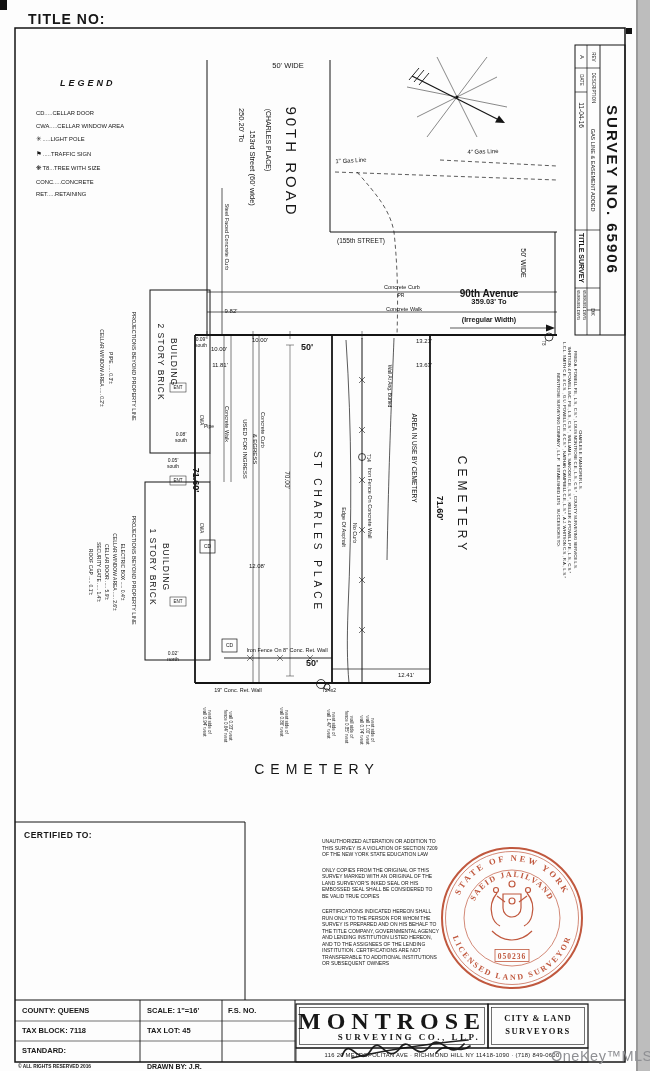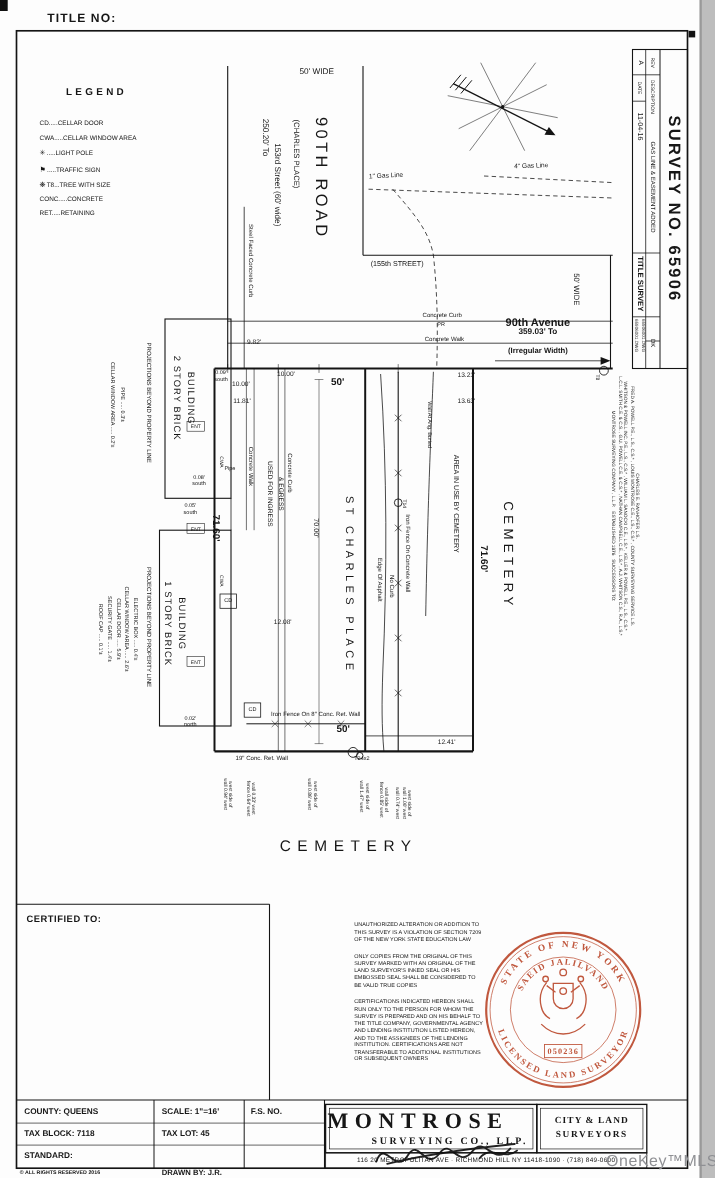--- a/index.html
+++ b/index.html
@@ -4,39 +4,39 @@
 <style>
   * { margin:0; padding:0; box-sizing:border-box; }
   :root { --seal-color:#c0583e; --ink:#161616; --watermark-color:#8f9094; }
   html,body { width:650px; height:1071px; }
   body { position:relative; overflow:hidden; background:#fdfdfd;
          font-family:"Liberation Sans", sans-serif; color:var(--ink); }
   .linework { position:absolute; left:0; top:0; z-index:1; }
   .sig-layer { position:absolute; left:0; top:0; z-index:15; pointer-events:none; }
   .labels { position:absolute; inset:0; z-index:5; }
   .lbl { position:absolute; white-space:pre; line-height:1.18; text-align:center; color:var(--ink); }
-  .title-no { position:absolute; left:43px; top:11px; font-size:11px; font-weight:bold; letter-spacing:1px; z-index:6; }
+  .title-no { position:absolute; left:28px; top:11px; font-size:14px; font-weight:bold; letter-spacing:1px; z-index:6; }
   .legend { position:absolute; left:36px; top:78px; width:150px; z-index:6; }
-  .legend-title { font-size:9px; font-weight:bold; letter-spacing:3px; margin:0 0 22px 24px; }
+  .legend-title { font-size:9px; font-weight:bold; letter-spacing:3px; margin:0 0 22px 24px;font-style:italic; }
   .legend-item { font-size:5.8px; margin-bottom:6.5px; white-space:nowrap; }
   .legend-icon { display:inline-block; margin-right:1px; font-size:6.5px; }
   .certified { position:absolute; left:24px; top:830px; font-size:8.5px; font-weight:bold; letter-spacing:.5px; z-index:6; }
   .notes { position:absolute; left:322px; top:838px; width:118px; z-index:6; }
   .note-par { font-size:5px; line-height:1.3; margin-bottom:9px; text-transform:uppercase; }
   .f { position:absolute; font-weight:bold; z-index:6; }
   .county   { left:22px;  top:1006px; font-size:7.5px; }
   .taxblock { left:22px;  top:1026px; font-size:7.5px; }
   .standard { left:22px;  top:1046px; font-size:7.5px; }
   .scale    { left:147px; top:1006px; font-size:7.5px; }
   .taxlot   { left:147px; top:1026px; font-size:7.5px; }
   .fsno     { left:228px; top:1006px; font-size:7.5px; }
   .drawnby  { left:147px; top:1063px; font-size:7px; }
   .copyright{ left:18px;  top:1064px; font-size:4.8px; }
-  .firm-name { position:absolute; left:296px; top:1008px; width:168px; text-align:center; z-index:6;
-               font-family:"Liberation Serif", serif; font-weight:bold; font-size:20px; letter-spacing:6px; }
+  .firm-name { position:absolute; left:296px; top:1008px; width:192px; text-align:center; z-index:6;
+               font-family:"Liberation Serif", serif; font-weight:bold; font-size:24px; letter-spacing:6px; }
   .firm-sub  { position:absolute; left:296px; top:1032px; width:226px; text-align:center; z-index:6;
                font-family:"Liberation Serif", serif; font-weight:bold; font-size:9px; letter-spacing:2.5px; }
   .firm-right1 { position:absolute; left:488px; top:1013px; width:100px; text-align:center; z-index:6;
                font-family:"Liberation Serif", serif; font-weight:bold; font-size:8.5px; letter-spacing:1px; }
   .firm-right2 { position:absolute; left:488px; top:1026px; width:100px; text-align:center; z-index:6;
                font-family:"Liberation Serif", serif; font-weight:bold; font-size:8.5px; letter-spacing:1.5px; }
   .firm-address { position:absolute; left:296px; top:1052px; width:292px; text-align:center; font-size:5.8px; letter-spacing:.3px; z-index:6; }
   .watermark { position:absolute; left:551px; top:1048px; font-size:14.5px; color:var(--watermark-color); letter-spacing:.5px; z-index:30; }
   .scan-edge { position:absolute; left:636px; top:0; width:14px; height:1071px; background:#bdbdbd; border-left:2px solid #999; z-index:20; }
   .corner-tl { position:absolute; left:0; top:0; width:7px; height:10px; background:#111; z-index:25; }

